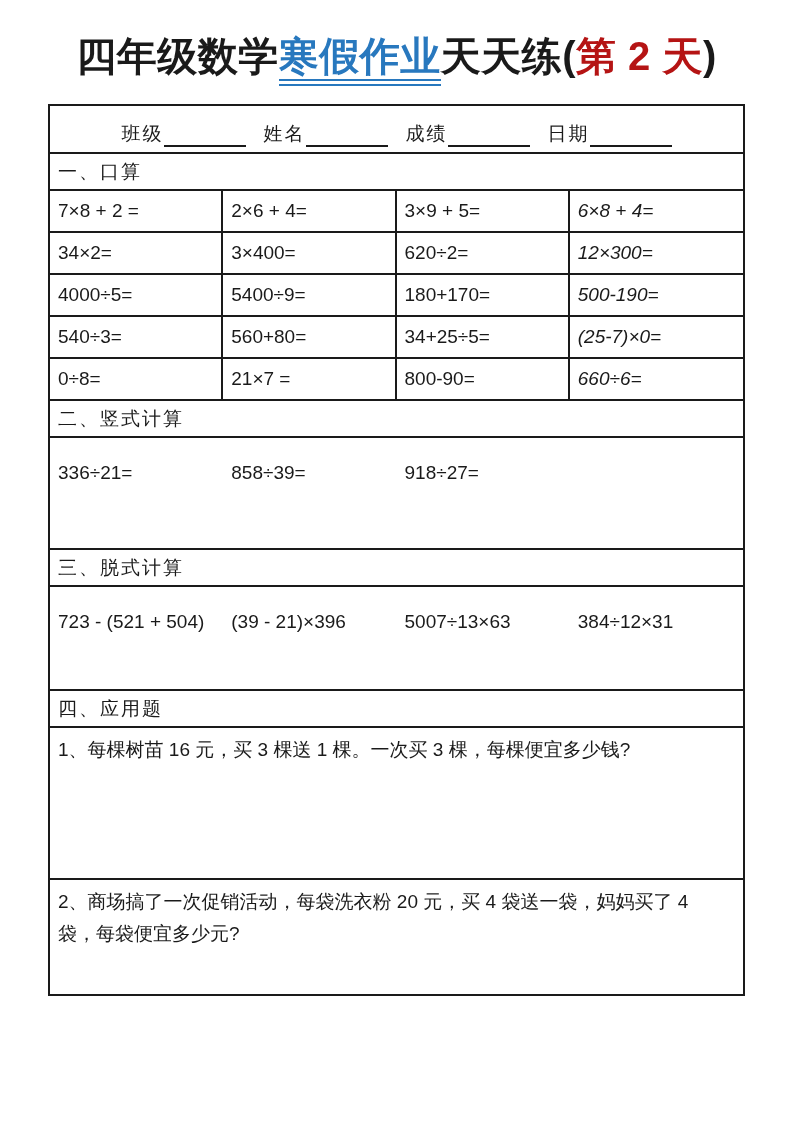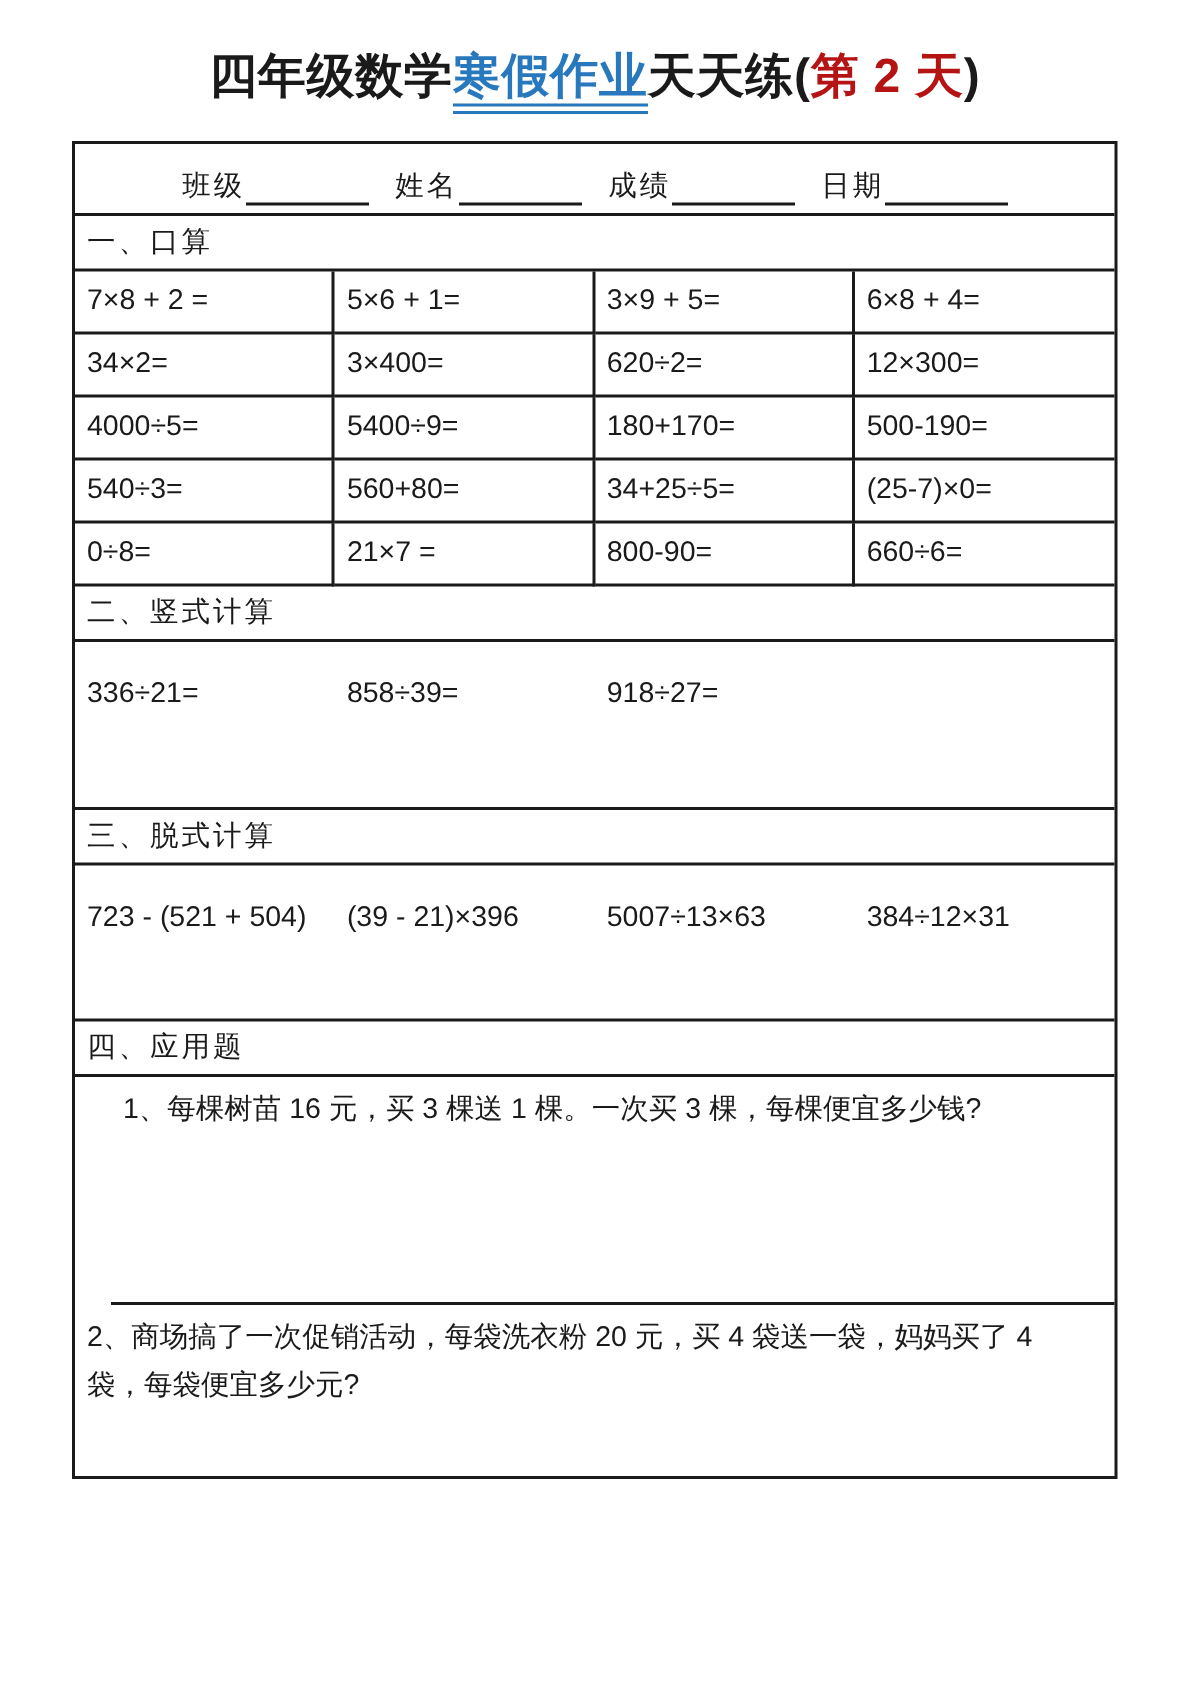--- a/index.html
+++ b/index.html
@@ -12,21 +12,21 @@
     width: 793px;
     height: 1122px;
     background: #ffffff;
     color: var(--ink);
     font-family: "Liberation Sans", "DejaVu Sans", sans-serif;
     overflow: hidden;
   }
   .title {
     margin: 30px 0 0 0;
     text-align: center;
-    font-size: 32px;
+    font-size: 40px;
     font-weight: bold;
     letter-spacing: 0.5px;
     line-height: 1.3;
     color: var(--ink);
     white-space: nowrap;
   }
   .title .hl {
     color: var(--highlight-blue);
     border-bottom: 7px double var(--highlight-blue);
     padding-bottom: 1px;
@@ -70,37 +70,37 @@
     grid-auto-rows: 42px;
   }
   .oral-grid .cell {
     border-bottom: 2px solid var(--ink);
     border-right: 2px solid var(--ink);
     display: flex;
     align-items: center;
     padding-left: 8px;
     white-space: nowrap;
   }
-  .oral-grid .cell:nth-child(4n) { border-right: none; }
+  .oral-grid .cell:nth-child(4n) { border-right: none; font-style: italic; }
   .problem-row {
     display: grid;
     grid-template-columns: repeat(4, 1fr);
     align-items: start;
     padding-top: 24px;
     border-bottom: 2px solid var(--ink);
   }
   .problem-row .prob { padding-left: 8px; white-space: nowrap; }
   .tall-1 { height: 112px; }
   .tall-2 { height: 104px; }
   .word-cell {
     border-bottom: 2px solid var(--ink);
     line-height: 32px;
     padding: 6px 14px 0 8px;
   }
-  .word-1 { height: 152px; margin-left: 24px; }
+  .word-1 { height: 152px; }
   .word-2 { height: 114px; border-bottom: none; }
 </style>
 </head>
 <body>
 
 <div class="page">
 
   <h1 class="title"><span>四年级数学</span><span class="hl">寒假作业</span><span>天天练(</span><span class="day">第 2 天</span><span>)</span></h1>
 
   <div class="sheet">
@@ -121,21 +121,21 @@
       <div class="field">
         <span class="flabel">日期</span>
         <span class="blank"></span>
       </div>
     </div>
 
     <div class="section-row">一、口算</div>
 
     <div class="oral-grid">
       <div class="cell">7×8 + 2 =</div>
-      <div class="cell">5×6 + 1=</div>
+      <div class="cell">2×6 + 4=</div>
       <div class="cell">3×9 + 5=</div>
       <div class="cell">6×8 + 4=</div>
       <div class="cell">34×2=</div>
       <div class="cell">3×400=</div>
       <div class="cell">620÷2=</div>
       <div class="cell">12×300=</div>
       <div class="cell">4000÷5=</div>
       <div class="cell">5400÷9=</div>
       <div class="cell">180+170=</div>
       <div class="cell">500-190=</div>

